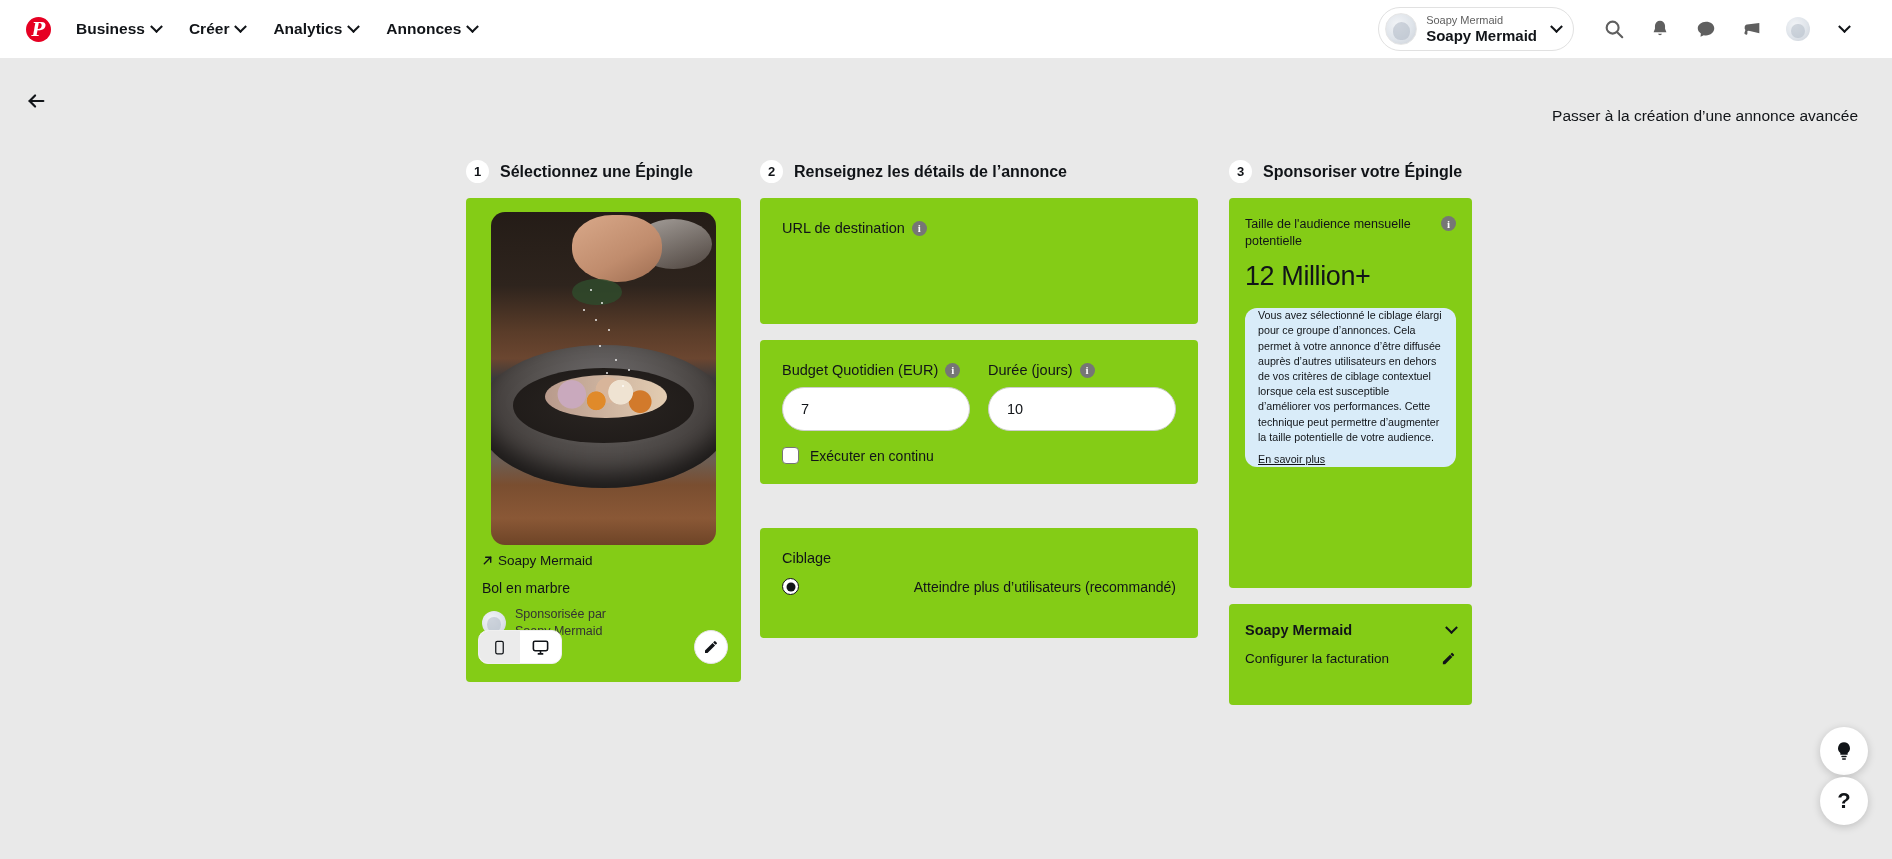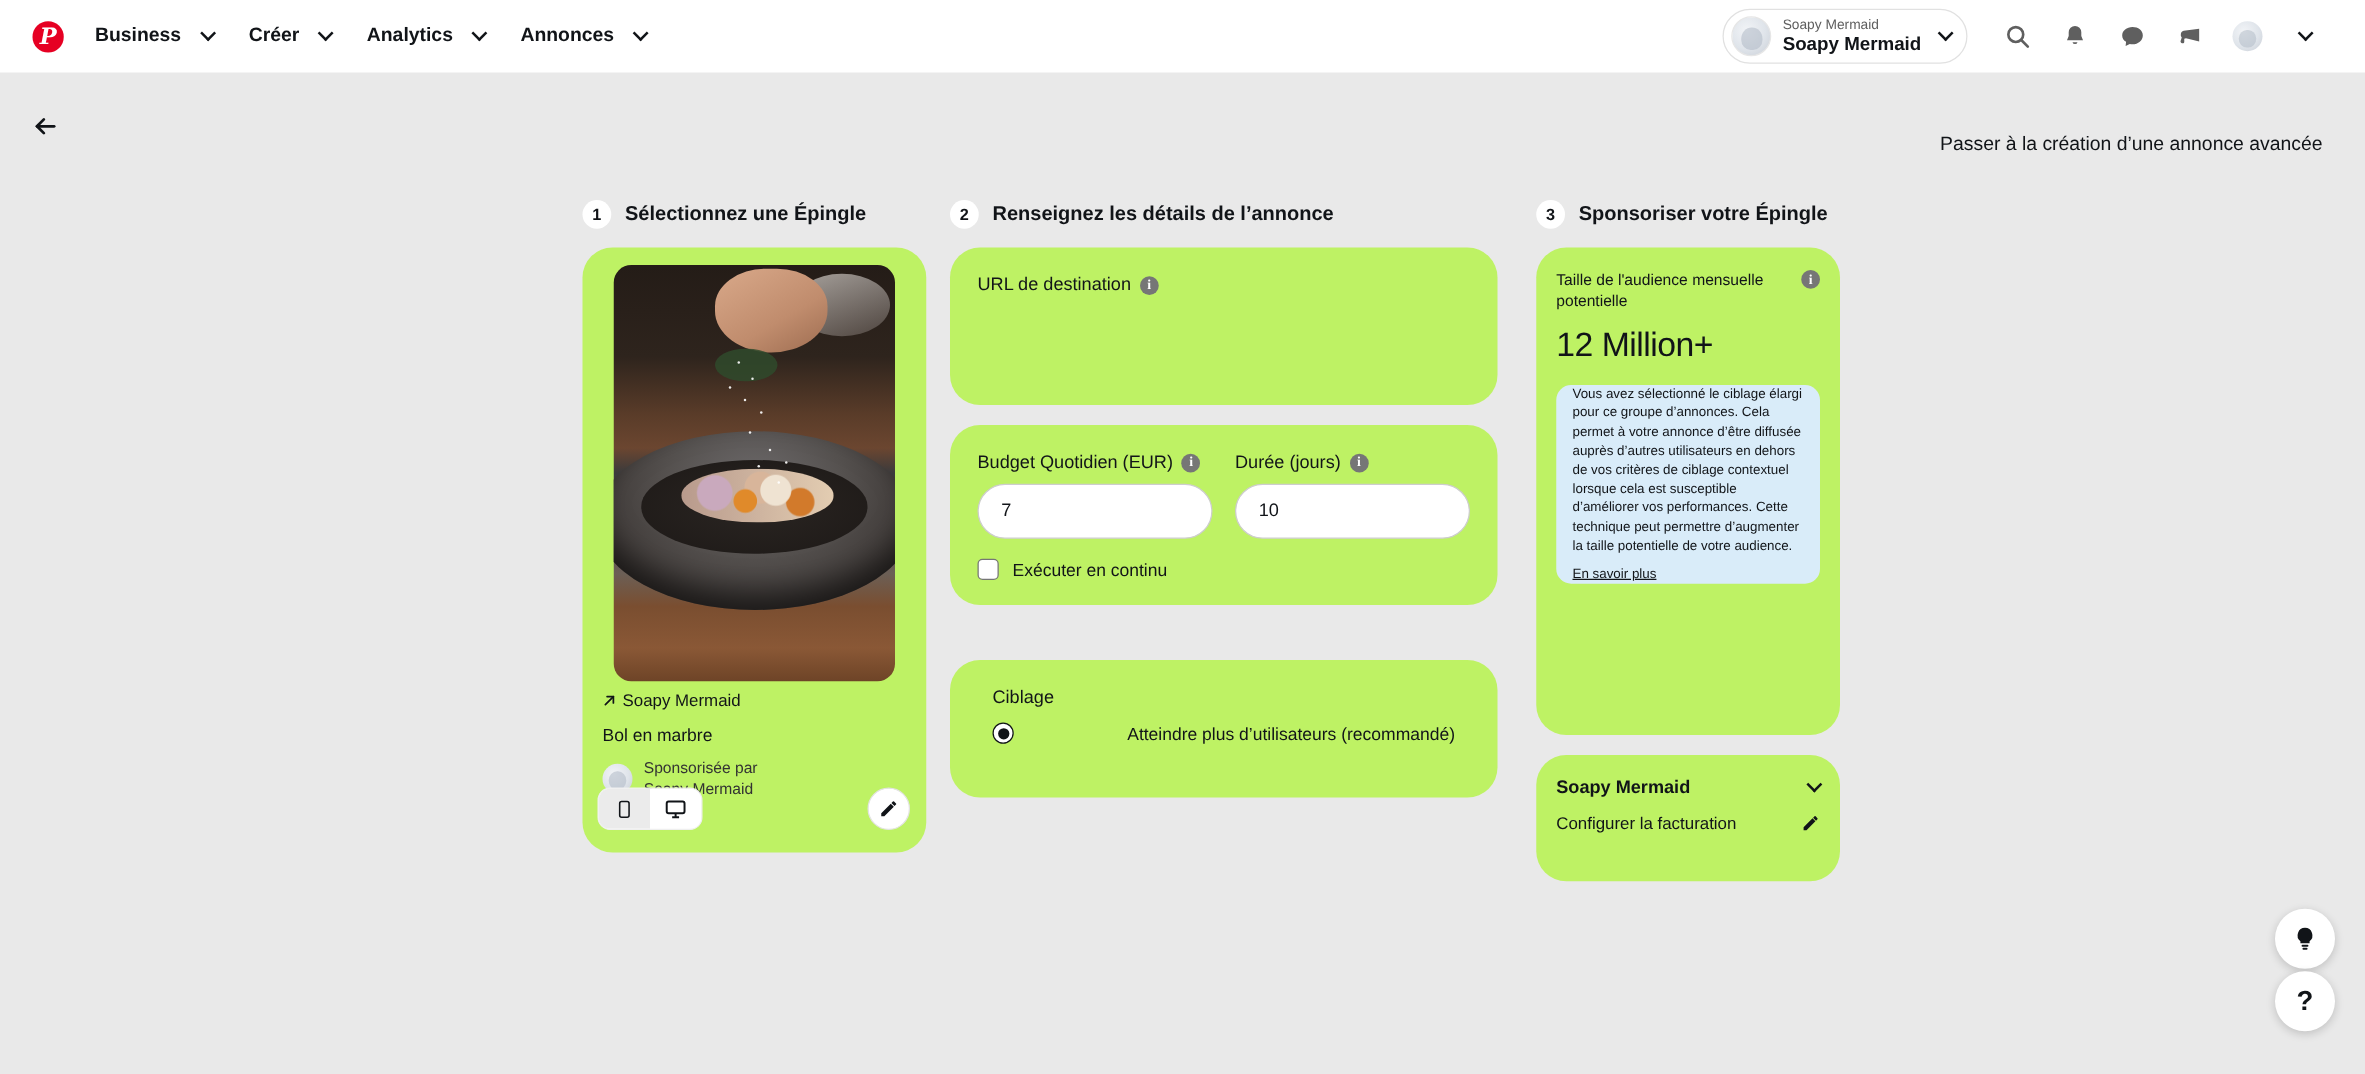--- a/index.html
+++ b/index.html
@@ -22,21 +22,21 @@
   .nav-left { display: flex; align-items: center; gap: 0px; }
   .pin-logo {
     width: 25px; height: 25px; border-radius: 50%;
     background: #e60023; color: #fff;
     display: flex; align-items: center; justify-content: center;
     font-family: "DejaVu Serif", serif;
     font-size: 18px; font-weight: 700; font-style: italic;
     margin-right: 11px; margin-left: 6px;
   }
   .nav-item {
-    display: flex; align-items: center; gap: 17px;
+    display: flex; align-items: center; gap: 7px;
     font-size: 15.5px; font-weight: 700; color: #111418;
     padding: 8px 14px; border-radius: 20px; cursor: pointer;
     white-space: nowrap;
   }
   .chev {
     display: inline-block; width: 9px; height: 9px;
     border-right: 2px solid #111418; border-bottom: 2px solid #111418;
     transform: rotate(45deg) translate(-2px,-2px);
   }
   .nav-right {
@@ -98,21 +98,21 @@
     position: absolute; display: flex; align-items: center; gap: 11px;
     font-size: 16px; font-weight: 700; color: #111418; top: 160px;
   }
   .step-num {
     width: 23px; height: 23px; border-radius: 50%;
     background: #fff; color: #111418;
     font-size: 13px; font-weight: 700;
     display: flex; align-items: center; justify-content: center; flex: none;
   }
 
-  .card { background: #bef264; border-radius: 24px; position: absolute; }
+  .card { background: #84cc16; border-radius: 4px; position: absolute; }
 
   
   #col1-card { left: 466px; top: 198px; width: 275px; height: 484px; padding: 10px; }
   .pin-img {
     width: 225px; height: 333px; border-radius: 14px; margin: 4px auto 0;
     position: relative; overflow: hidden;
     background:
       linear-gradient(to bottom, #241c17 0%, #2e241d 22%, #5a3c29 36%, #6b4630 44%, #3b3a3c 50%, #4a4749 62%, #6b5f56 74%, #7a4e30 82%, #8a5836 92%, #6e4427 100%);
   }
   .pin-bowl {
@@ -187,21 +187,21 @@
   .pencil-btn {
     margin-left: auto; width: 34px; height: 34px; border-radius: 50%;
     border: 1px solid #e3e3e3; background: #fff;
     display: flex; align-items: center; justify-content: center; cursor: pointer;
   }
 
   
   .c2 { left: 760px; width: 438px; }
   #c2-url    { top: 198px; height: 126px; padding: 22px 22px; }
   #c2-budget { top: 340px; height: 144px; padding: 22px 22px; }
-  #c2-target { top: 528px; height: 110px; padding: 22px 34px; }
+  #c2-target { top: 528px; height: 110px; padding: 22px 22px; }
 
   .field-label {
     font-size: 14.5px; color: #111418; display: flex; align-items: center; gap: 7px;
     margin-bottom: 9px;
   }
   .info-i {
     width: 15px; height: 15px; border-radius: 50%; background: #767676; color: #fff;
     font-size: 11px; font-weight: 700; display: flex; align-items: center; justify-content: center;
     font-family: "Liberation Serif", serif; cursor: pointer; flex: none;
   }

